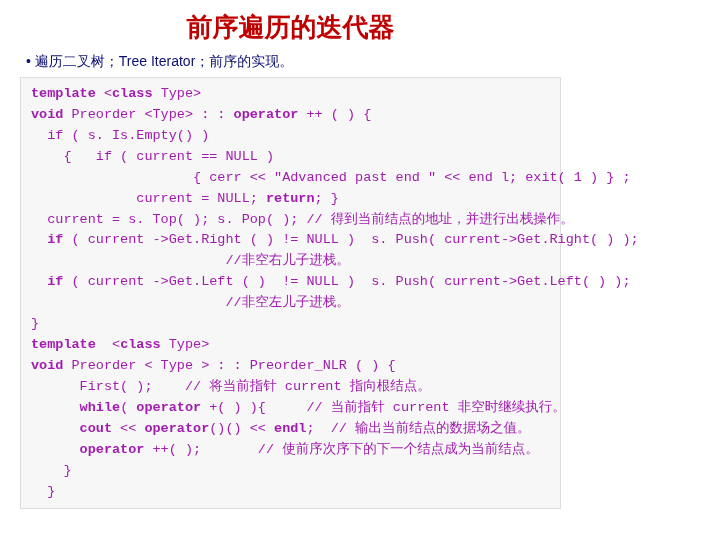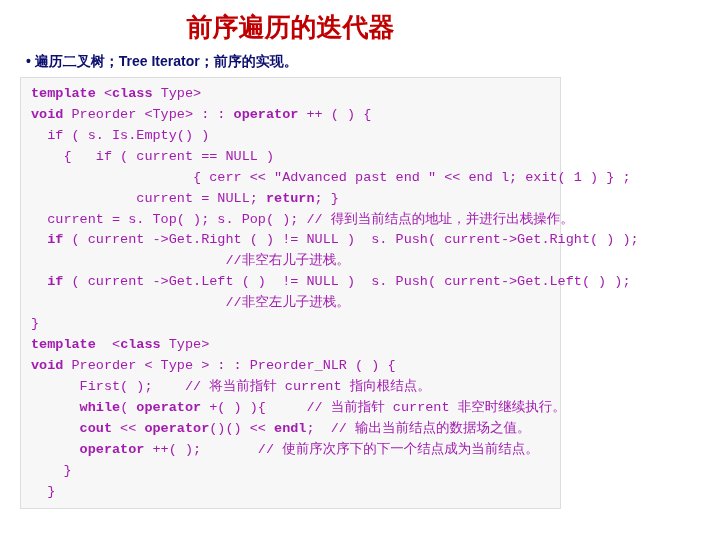--- a/index.html
+++ b/index.html
@@ -21,21 +21,21 @@
   .title {
     text-align: center;
     color: #c00000;
     font-weight: bold;
     font-size: 26px;
     margin: 0 0 8px 0;
     font-family: "SimHei", "黑体", sans-serif;
   }
   .bullet {
     color: #0b0f6e;
-    font-weight: bold;
+    font-weight: normal;
     font-size: 14px;
     margin: 0 0 6px 6px;
     font-family: "SimHei", "黑体", sans-serif;
   }
   .codebox {
     background: #f7f7f7;
     border: 1px solid #ddd;
     padding: 6px 10px 6px 10px;
     font-family: "SimSun", "宋体", "Courier New", monospace;
     font-size: 13.5px;

